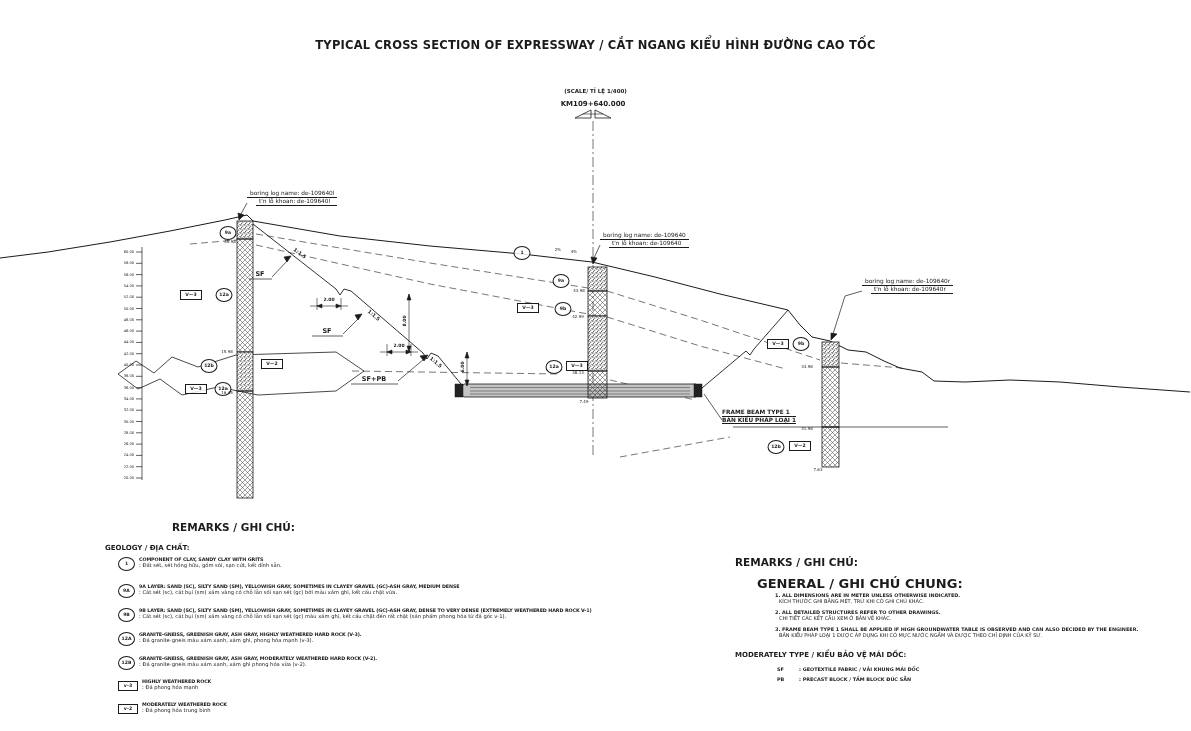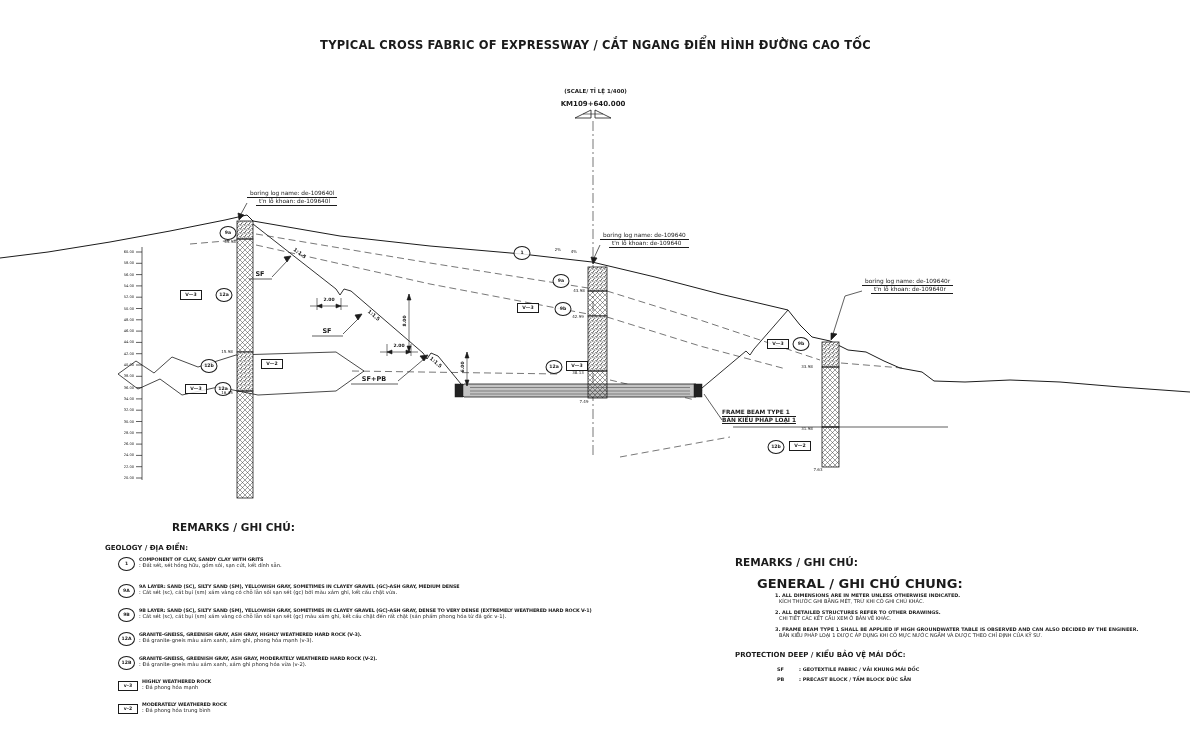--- a/index.html
+++ b/index.html
@@ -186,21 +186,21 @@
         <path d="M411,352 L406,350 L406,354 Z"></path>
       <line x1="409" y1="294" x2="409" y2="352"></line>
       <path d="M409,294 L407,300 L411,300 Z"></path>
         <path d="M409,352 L407,346 L411,346 Z"></path>
       <line x1="467" y1="352" x2="467" y2="386"></line>
       <path d="M467,352 L465,358 L469,358 Z"></path>
         <path d="M467,386 L465,380 L469,380 Z"></path>
     </g>
   </svg>
 
-  <div class="ttl t1">TYPICAL CROSS FABRIC OF EXPRESSWAY / CẮT NGANG ĐIỂN HÌNH ĐƯỜNG CAO TỐC</div>
+  <div class="ttl t1">TYPICAL CROSS SECTION OF EXPRESSWAY / CẮT NGANG KIỂU HÌNH ĐƯỜNG CAO TỐC</div>
   <div class="ttl t4">(SCALE/ TỈ LỆ 1/400)</div>
   <div class="station">KM109+640.000</div>
 
   <div class="bcall" style="left:247px;top:190px;">
     <div class="l1">boring log name: de-109640l</div>
     <div class="l2">t'n lỗ khoan: de-109640l</div>
   </div>
   <div class="bcall" style="left:600px;top:232px;">
     <div class="l1">boring log name: de-109640</div>
     <div class="l2">t'n lỗ khoan: de-109640</div>
@@ -251,21 +251,21 @@
       <div class="ann tiny" style="left: 579px; top: 290px;">43.98</div>
       <div class="ann tiny" style="left: 578px; top: 316px;">42.99</div>
       <div class="ann tiny" style="left: 578px; top: 372px;">38.13</div>
       <div class="ann tiny" style="left: 584px; top: 401px;">7.49</div>
       <div class="ann tiny" style="left: 807px; top: 366px;">33.98</div>
       <div class="ann tiny" style="left: 807px; top: 428px;">31.98</div>
       <div class="ann tiny" style="left: 818px; top: 469px;">7.63</div>
     </div>
 
   <div class="rem-hdr" style="left:172px;top:521px;font-size:10.5px;">REMARKS / GHI CHÚ:</div>
-  <div class="rem-hdr" style="left:105px;top:544px;font-size:7px;">GEOLOGY / ĐỊA ĐIỂN:</div>
+  <div class="rem-hdr" style="left:105px;top:544px;font-size:7px;">GEOLOGY / ĐỊA CHẤT:</div>
   <div id="geo-list">
       <div class="geo-row" style="top: 557px;"><span class="geo-sym circle">1</span><span class="geo-txt"><div class="geo-en">COMPONENT OF CLAY, SANDY CLAY WITH GRITS</div><div class="geo-vn">: Đất sét, sét hồng hữu, gồm sỏi, sạn cứt, kết dính sẫn.</div></span></div>
       <div class="geo-row" style="top: 584px;"><span class="geo-sym circle">9A</span><span class="geo-txt"><div class="geo-en">9A LAYER: SAND (SC), SILTY SAND (SM), YELLOWISH GRAY, SOMETIMES IN CLAYEY GRAVEL (GC)-ASH GRAY, MEDIUM DENSE</div><div class="geo-vn">: Cát sét (sc), cát bụi (sm) xám vàng có chỗ lẫn sỏi sạn sét (gc) bởi màu xám ghi, kết cấu chặt vừa.</div></span></div>
       <div class="geo-row" style="top: 608px;"><span class="geo-sym circle">9B</span><span class="geo-txt"><div class="geo-en">9B LAYER: SAND (SC), SILTY SAND (SM), YELLOWISH GRAY, SOMETIMES IN CLAYEY GRAVEL (GC)-ASH GRAY, DENSE TO VERY DENSE (EXTREMELY WEATHERED HARD ROCK V-1)</div><div class="geo-vn">: Cát sét (sc), cát bụi (sm) xám vàng có chỗ lẫn sỏi sạn sét (gc) màu xám ghi, kết cấu chặt đến rất chặt (sản phẩm phong hóa từ đá gốc v-1).</div></span></div>
       <div class="geo-row" style="top: 632px;"><span class="geo-sym circle">12A</span><span class="geo-txt"><div class="geo-en">GRANITE-GNEISS, GREENISH GRAY, ASH GRAY, HIGHLY WEATHERED HARD ROCK (V-3).</div><div class="geo-vn">: Đá granite-gneis màu xám xanh, xám ghi, phong hóa mạnh (v-3).</div></span></div>
       <div class="geo-row" style="top: 656px;"><span class="geo-sym circle">12B</span><span class="geo-txt"><div class="geo-en">GRANITE-GNEISS, GREENISH GRAY, ASH GRAY, MODERATELY WEATHERED HARD ROCK (V-2).</div><div class="geo-vn">: Đá granite-gneis màu xám xanh, xám ghi phong hóa vừa (v-2).</div></span></div>
       <div class="geo-row" style="top: 679px;"><span class="geo-sym box">v–3</span><span class="geo-txt"><div class="geo-en">HIGHLY WEATHERED ROCK</div><div class="geo-vn">: Đá phong hóa mạnh</div></span></div>
       <div class="geo-row" style="top: 702px;"><span class="geo-sym box">v–2</span><span class="geo-txt"><div class="geo-en">MODERATELY WEATHERED ROCK</div><div class="geo-vn">: Đá phong hóa trung bình</div></span></div>
     </div>
 
@@ -278,21 +278,21 @@
       </div>
       <div class="note-row" style="top: 609px;">
         <div class="note-en">2. ALL DETAILED STRUCTURES REFER TO OTHER DRAWINGS.</div>
         <div class="note-vn">CHI TIẾT CÁC KẾT CẤU XEM Ở BẢN VẼ KHÁC.</div>
       </div>
       <div class="note-row" style="top: 626px;">
         <div class="note-en">3. FRAME BEAM TYPE 1 SHALL BE APPLIED IF HIGH GROUNDWATER TABLE IS OBSERVED AND CAN ALSO DECIDED BY THE ENGINEER.</div>
         <div class="note-vn">BẢN KIỂU PHÁP LOẠI 1 ĐƯỢC ÁP DỤNG KHI CÓ MỰC NƯỚC NGẦM VÀ ĐƯỢC THEO CHỈ ĐỊNH CỦA KỸ SƯ.</div>
       </div>
     </div>
-  <div class="rem-hdr" style="left:735px;top:651px;font-size:7px;">PROTECTION DEEP / KIỂU BẢO VỆ MÁI DỐC:</div>
+  <div class="rem-hdr" style="left:735px;top:651px;font-size:7px;">MODERATELY TYPE / KIỂU BẢO VỆ MÁI DỐC:</div>
   <div id="ptype-list">
       <div class="ptype-row" style="top: 666px;"><span class="ptype-code">SF</span><span class="ptype-desc">: GEOTEXTILE FABRIC / VẢI KHUNG MÁI DỐC</span></div>
       <div class="ptype-row" style="top: 676px;"><span class="ptype-code">PB</span><span class="ptype-desc">: PRECAST BLOCK / TẤM BLOCK ĐÚC SẴN</span></div>
     </div>
 
 <div class="tick-label" style="left: 134px; top: 252px;">60.00</div>
     <div class="tick-label" style="left: 134px; top: 263.3px;">58.00</div>
     <div class="tick-label" style="left: 134px; top: 274.6px;">56.00</div>
     <div class="tick-label" style="left: 134px; top: 285.9px;">54.00</div>
     <div class="tick-label" style="left: 134px; top: 297.2px;">52.00</div>

